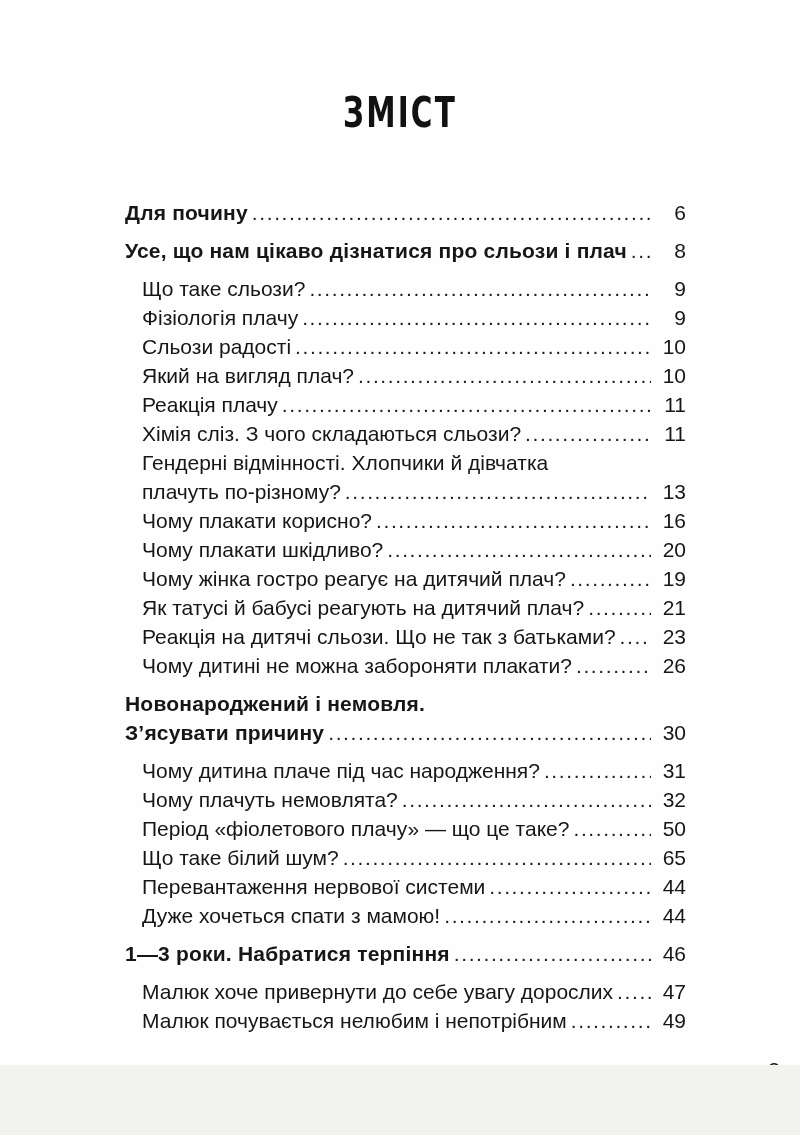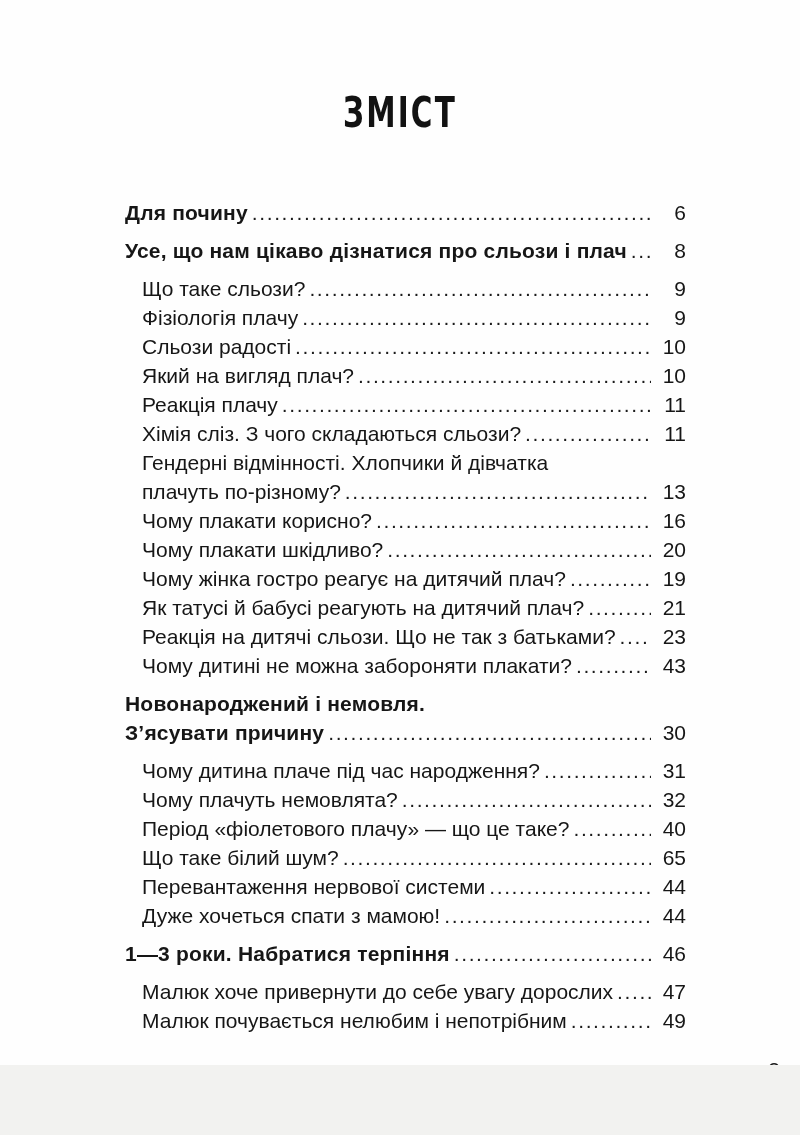--- a/index.html
+++ b/index.html
@@ -147,21 +147,21 @@
     <span class="pagenum">21</span>
   </div>
       <div class="row indented">
     <span class="label">Реакція на дитячі сльози. Що не так з батьками?</span>
     <span class="dots"></span>
     <span class="pagenum">23</span>
   </div>
       <div class="row indented">
     <span class="label">Чому дитині не можна забороняти плакати?</span>
     <span class="dots"></span>
-    <span class="pagenum">43</span>
+    <span class="pagenum">26</span>
   </div>
       <div class="row bold nodots gap">
     <span class="label">Новонароджений і немовля.</span>
     <span class="dots"></span>
     <span class="pagenum"></span>
   </div>
       <div class="row bold">
     <span class="label">З’ясувати причину</span>
     <span class="dots"></span>
     <span class="pagenum">30</span>
@@ -172,21 +172,21 @@
     <span class="pagenum">31</span>
   </div>
       <div class="row indented">
     <span class="label">Чому плачуть немовлята?</span>
     <span class="dots"></span>
     <span class="pagenum">32</span>
   </div>
       <div class="row indented">
     <span class="label">Період «фіолетового плачу» — що це таке?</span>
     <span class="dots"></span>
-    <span class="pagenum">40</span>
+    <span class="pagenum">50</span>
   </div>
       <div class="row indented">
     <span class="label">Що таке білий шум?</span>
     <span class="dots"></span>
     <span class="pagenum">65</span>
   </div>
       <div class="row indented">
     <span class="label">Перевантаження нервової системи</span>
     <span class="dots"></span>
     <span class="pagenum">44</span>

